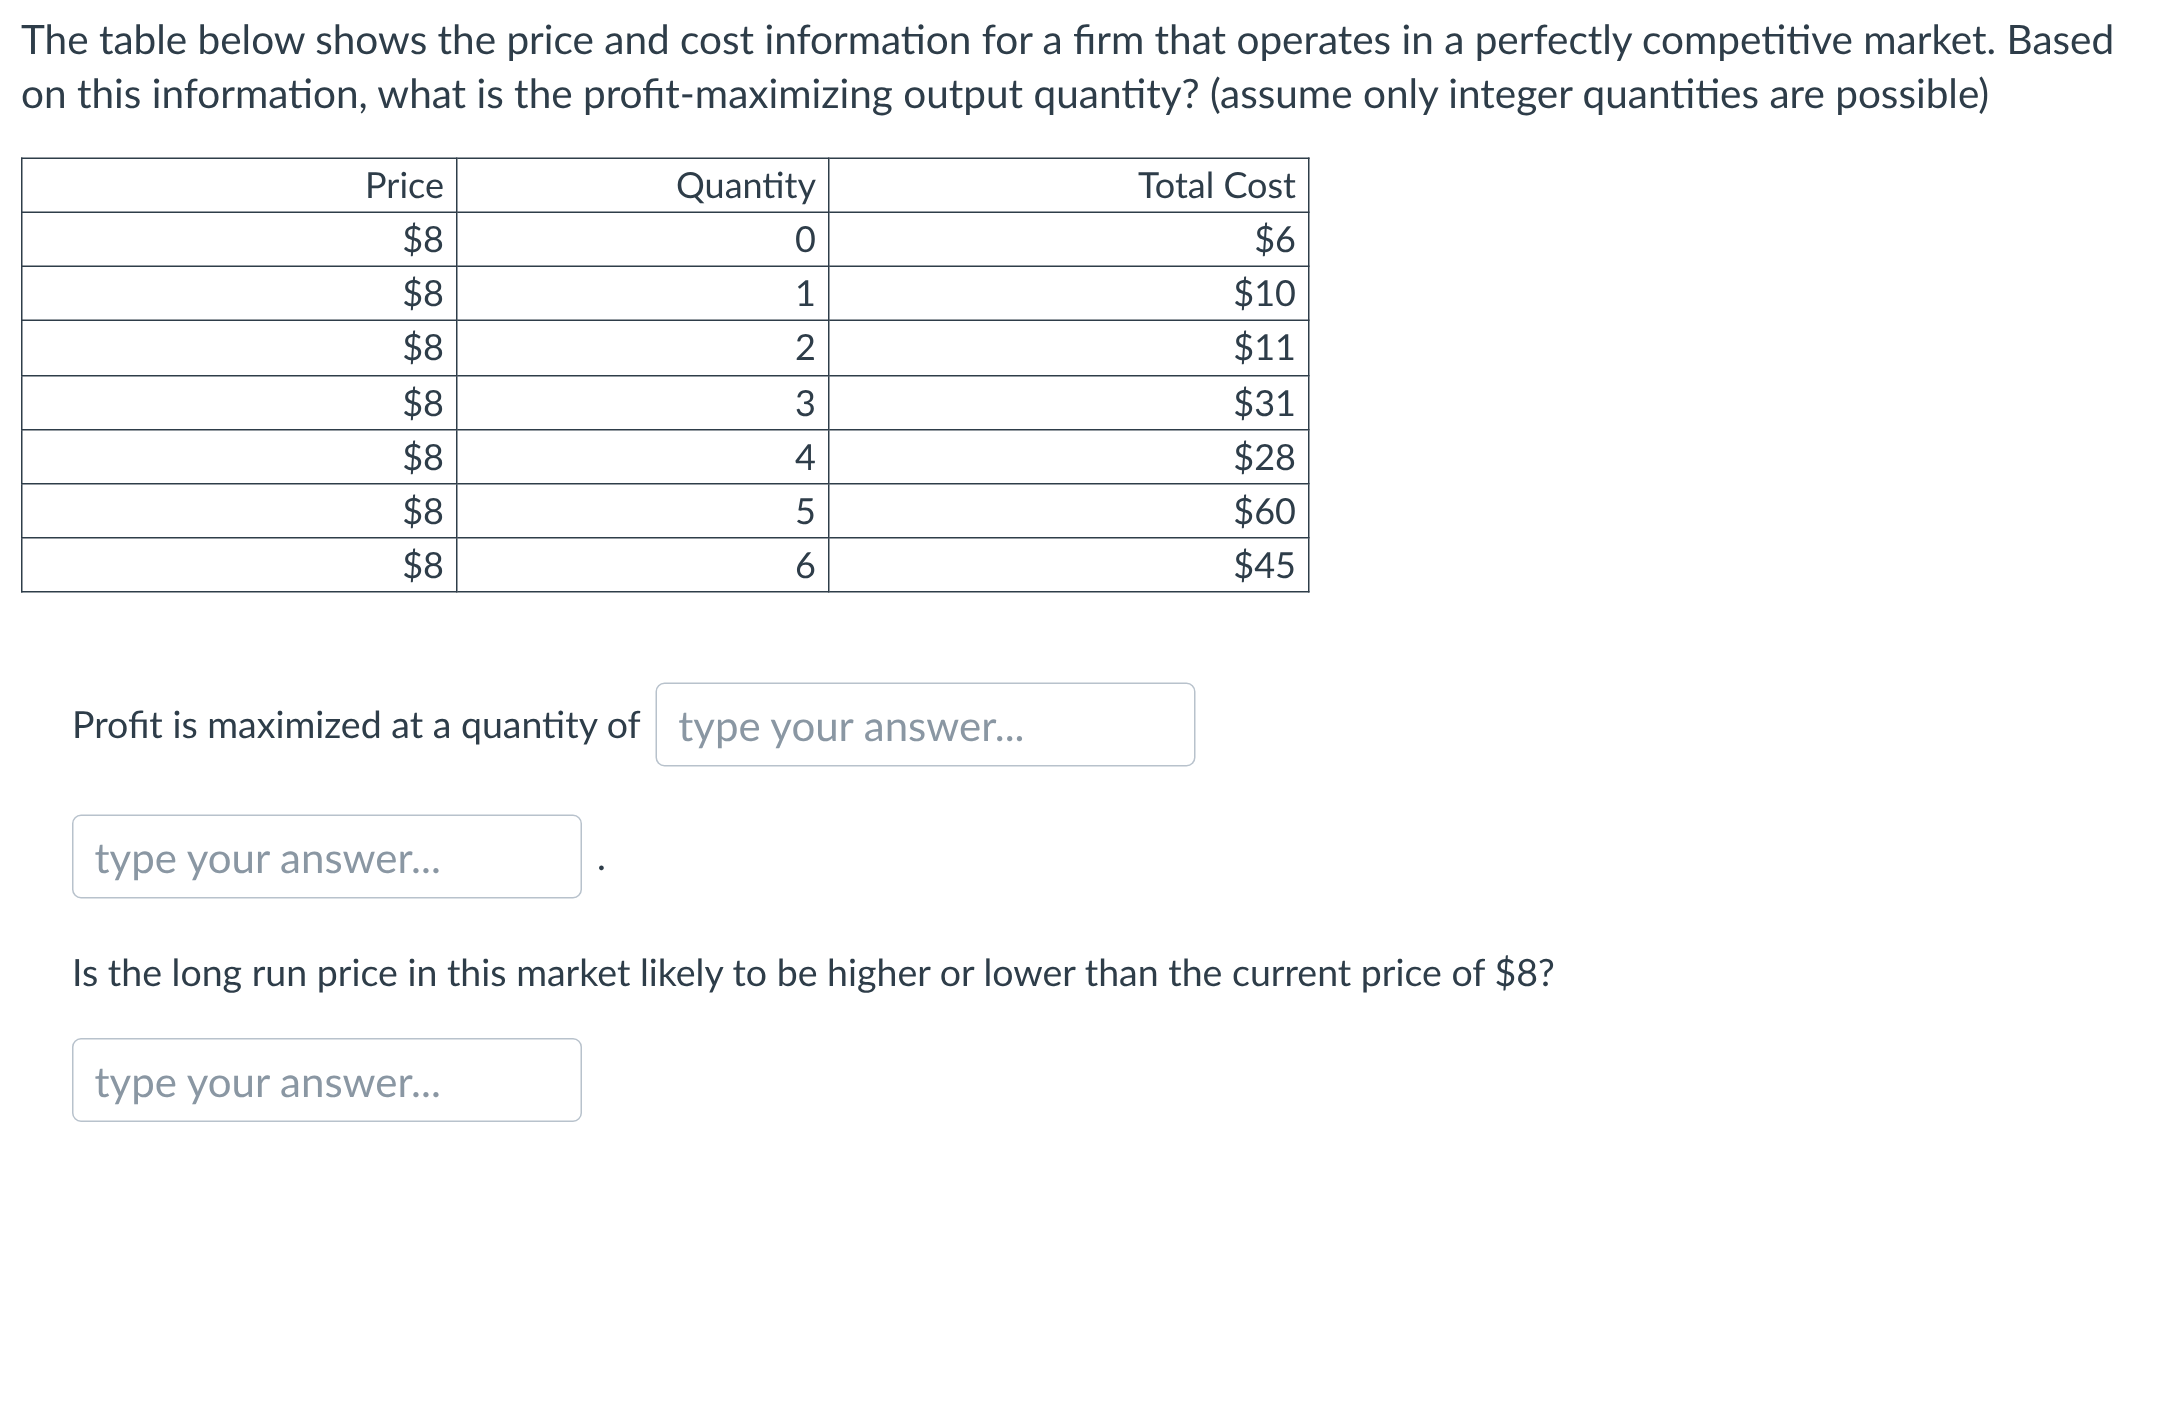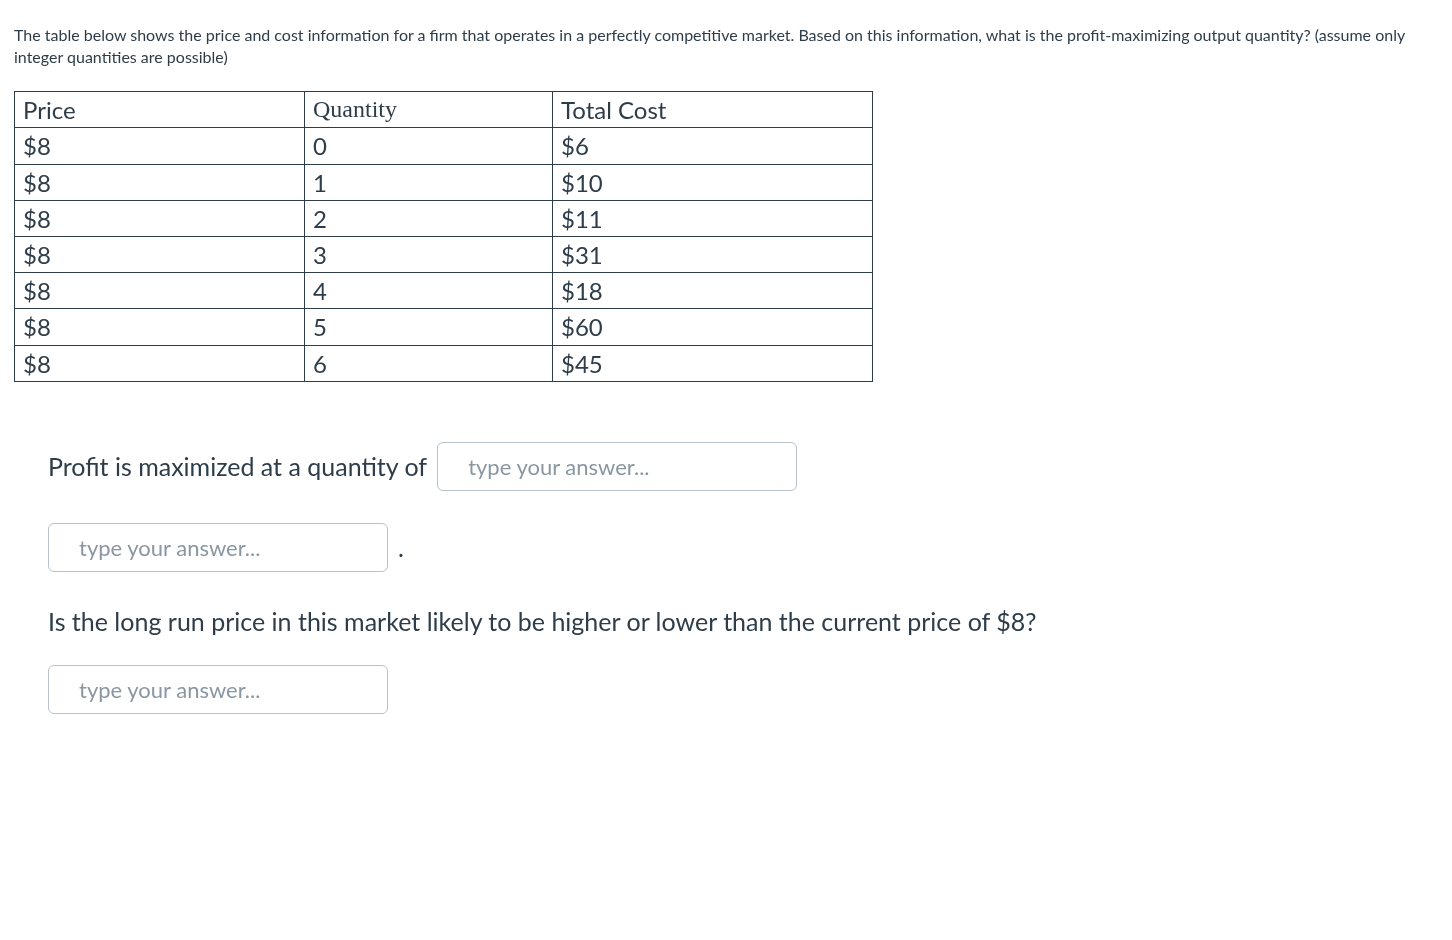--- a/index.html
+++ b/index.html
@@ -6,58 +6,57 @@
     body {
       font-family: 'Lato', 'Segoe UI', -apple-system, BlinkMacSystemFont, sans-serif;
       color: #2e3d49;
       padding: 8px 14px;
       font-size: 24px;
       line-height: 1.4;
       width: 1452px;
     }
     .question-text {
       margin-bottom: 24px;
-      font-size: 16px;
+      font-size: 27px;
       line-height: 1.35;
-      margin-top: 16px;
     }
     .data-table {
       border-collapse: collapse;
       margin-bottom: 60px;
     }
     .data-table th, .data-table td {
       border: 1px solid #2e3d49;
-      text-align: left;
+      text-align: right;
       font-size: 24px;
       font-weight: 400;
       padding: 2px 8px;
       line-height: 1.3;
     }
     .data-table th {
       font-weight: 400;
     }
     .col-1 { width: 290px; }
-    .col-2 { width: 248px; font-family: Liberation Serif, serif; }
+    .col-2 { width: 248px; }
     .col-3 { width: 320px; }
     .answer-block {
       padding: 0 34px;
       font-size: 25px;
     }
     .answer-line {
       display: flex;
       flex-wrap: wrap;
       align-items: center;
       gap: 24px 10px;
       margin-bottom: 32px;
     }
     .answer-input {
       border: 1px solid #b8c2cc;
       border-radius: 6px;
-      padding: 10px 30px;
-      font-size: 22px;
+      padding: 10px 14px;
+      font-size: 28px;
       font-family: inherit;
       color: #2e3d49;
       width: 360px;
       background: #ffffff;
     }
     .answer-input::placeholder {
       color: #8a97a3;
       opacity: 1;
     }
     .answer-input.narrow {
@@ -97,21 +96,21 @@
       <td>$11</td>
     </tr>
     <tr>
       <td>$8</td>
       <td>3</td>
       <td>$31</td>
     </tr>
     <tr>
       <td>$8</td>
       <td>4</td>
-      <td>$18</td>
+      <td>$28</td>
     </tr>
     <tr>
       <td>$8</td>
       <td>5</td>
       <td>$60</td>
     </tr>
     <tr>
       <td>$8</td>
       <td>6</td>
       <td>$45</td>

